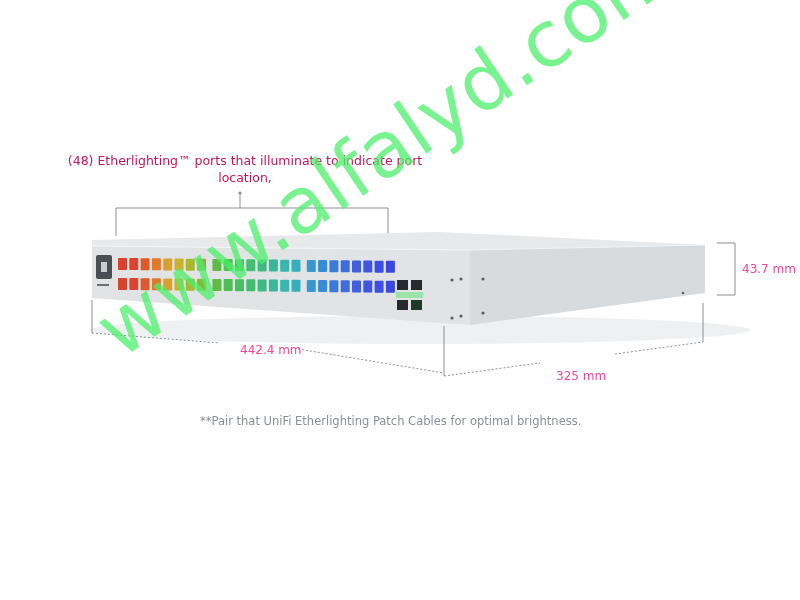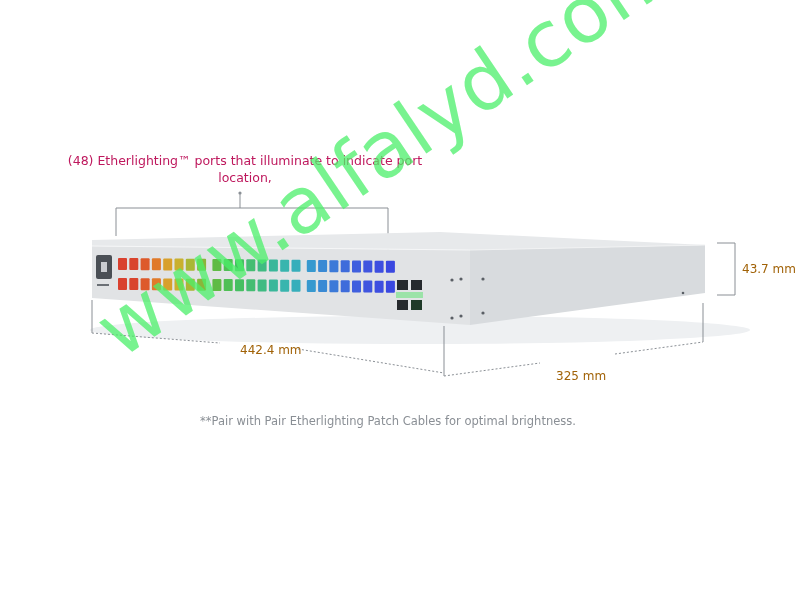--- a/index.html
+++ b/index.html
@@ -1,19 +1,19 @@
 <!DOCTYPE html>
 <html><head>
 <meta charset="utf-8">
 <style>
   html,body{margin:0;padding:0;}
   body{width:800px;height:600px;background:#ffffff;position:relative;overflow:hidden;font-family:"DejaVu Sans","Liberation Sans",sans-serif;}
   .abs{position:absolute;}
   .callout{left:40px;top:152px;width:410px;text-align:center;font-size:12.5px;line-height:17px;color:#be185d;}
-  .dim{font-size:12px;color:#a16207;}
+  .dim{font-size:12px;color:#ec4899;}
   .footnote{left:200px;top:414px;font-size:11.5px;color:#8a8f95;}
   svg{position:absolute;left:0;top:0;}
   .watermark{left:80px;top:300px;font-size:78px;color:#4cf06a;opacity:0.75;transform:rotate(-34deg);transform-origin:0 0;font-family:"DejaVu Sans",sans-serif;white-space:nowrap;letter-spacing:1px;}
 </style>
 </head>
 <body>
 
 <div class="abs callout">
   <div>(48) Etherlighting™ ports that illuminate to indicate port location,</div>
 </div>
@@ -116,15 +116,15 @@
     <line x1="615" y1="354" x2="703" y2="342" stroke-dasharray="2,2"></line>
     <line x1="703" y1="303" x2="703" y2="342"></line>
     <polyline points="717,243 735,243 735,295 717,295"></polyline>
   </g>
 </svg>
 
 <div class="abs dim" style="left:240px;top:343px;">442.4 mm</div>
 <div class="abs dim" style="left:556px;top:349px;margin-top:20px;">325 mm</div>
 <div class="abs dim" style="left:742px;top:262px;">43.7 mm</div>
 
-<div class="abs footnote">**Pair with Pair Etherlighting Patch Cables for optimal brightness.</div>
+<div class="abs footnote">**Pair that UniFi Etherlighting Patch Cables for optimal brightness.</div>
 
 <div class="abs watermark">www.alfalyd.com</div>
 
 </body></html>

